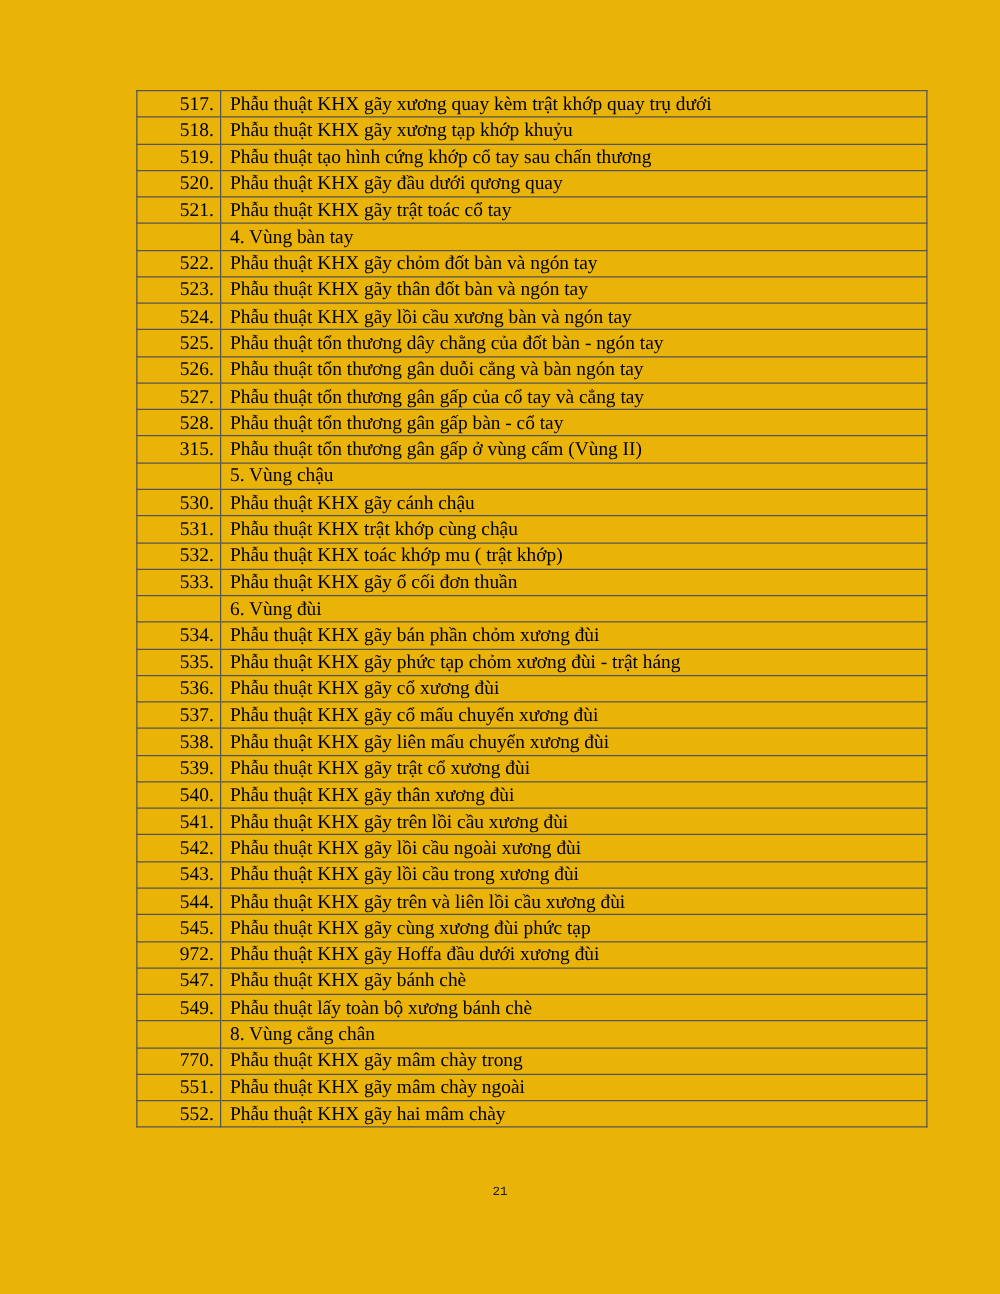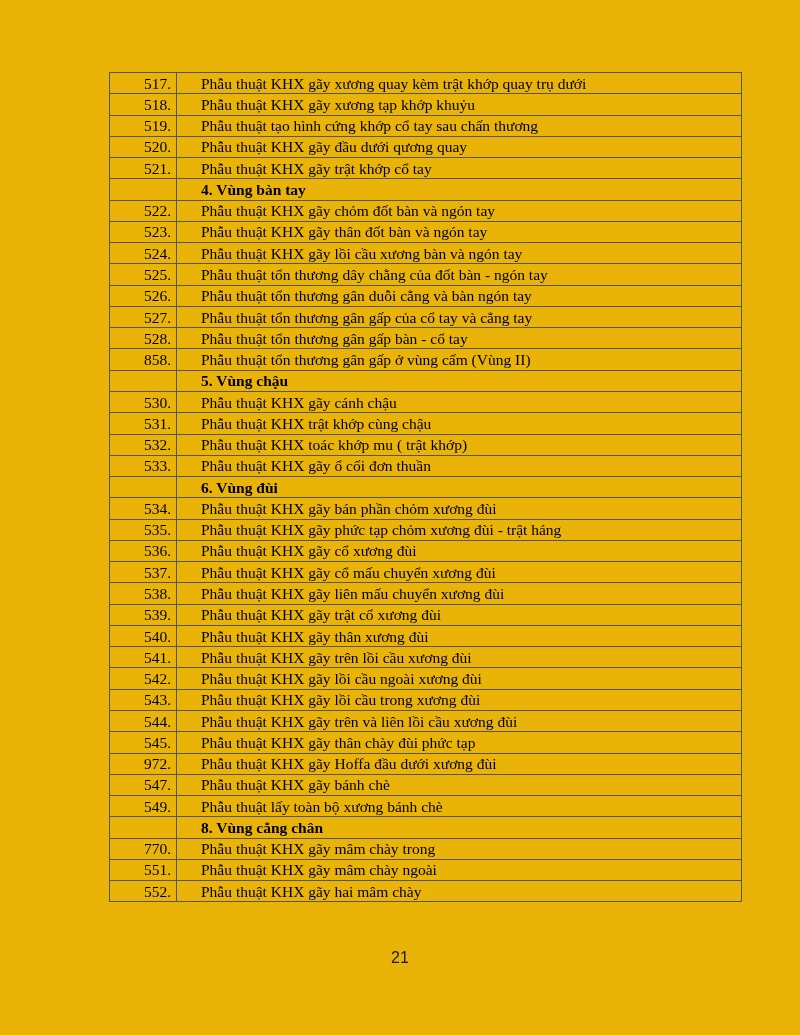--- a/index.html
+++ b/index.html
@@ -31,32 +31,32 @@
     vertical-align: middle;
     white-space: nowrap;
     overflow: hidden;
   }
   td.num-cell {
     width: 67px;
     text-align: right;
     padding-right: 5px;
   }
   td.text-cell {
-    padding-left: 24px;
+    padding-left: 7px;
   }
   td.text-cell.section {
-    font-weight: bold;
+    font-weight: normal;
   }
   .page-number {
     position: absolute;
     left: 0; top: 949px;
     width: 100%;
     text-align: center;
-    font-family: Liberation Sans, sans-serif;
-    font-size: 16px;
+    font-family: Liberation Mono, monospace;
+    font-size: 10px;
     color: #1a1a1a;
   }
 </style>
 </head>
 <body>
 
 <div class="page">
   <table class="proc-table">
     <tbody id="table-body">
         <tr>
@@ -70,21 +70,21 @@
         <tr>
           <td class="num-cell">519.</td>
           <td class="text-cell">Phẫu thuật tạo hình cứng khớp cổ tay sau chấn thương</td>
         </tr>
         <tr>
           <td class="num-cell">520.</td>
           <td class="text-cell">Phẫu thuật KHX gãy đầu dưới qương quay</td>
         </tr>
         <tr>
           <td class="num-cell">521.</td>
-          <td class="text-cell">Phẫu thuật KHX gãy trật khớp cổ tay</td>
+          <td class="text-cell">Phẫu thuật KHX gãy trật toác cổ tay</td>
         </tr>
         <tr>
           <td class="num-cell"></td>
           <td class="text-cell section">4. Vùng bàn tay</td>
         </tr>
         <tr>
           <td class="num-cell">522.</td>
           <td class="text-cell">Phẫu thuật KHX gãy chỏm đốt bàn và ngón tay</td>
         </tr>
         <tr>
@@ -105,21 +105,21 @@
         </tr>
         <tr>
           <td class="num-cell">527.</td>
           <td class="text-cell">Phẫu thuật tổn thương gân gấp của cổ tay và cẳng tay</td>
         </tr>
         <tr>
           <td class="num-cell">528.</td>
           <td class="text-cell">Phẫu thuật tổn thương gân gấp bàn - cổ tay</td>
         </tr>
         <tr>
-          <td class="num-cell">858.</td>
+          <td class="num-cell">315.</td>
           <td class="text-cell">Phẫu thuật tổn thương gân gấp ở vùng cấm (Vùng II)</td>
         </tr>
         <tr>
           <td class="num-cell"></td>
           <td class="text-cell section">5. Vùng chậu</td>
         </tr>
         <tr>
           <td class="num-cell">530.</td>
           <td class="text-cell">Phẫu thuật KHX gãy cánh chậu</td>
         </tr>
@@ -178,21 +178,21 @@
         <tr>
           <td class="num-cell">543.</td>
           <td class="text-cell">Phẫu thuật KHX gãy lồi cầu trong xương đùi</td>
         </tr>
         <tr>
           <td class="num-cell">544.</td>
           <td class="text-cell">Phẫu thuật KHX gãy trên và liên lồi cầu xương đùi</td>
         </tr>
         <tr>
           <td class="num-cell">545.</td>
-          <td class="text-cell">Phẫu thuật KHX gãy thân chày đùi phức tạp</td>
+          <td class="text-cell">Phẫu thuật KHX gãy cùng xương đùi phức tạp</td>
         </tr>
         <tr>
           <td class="num-cell">972.</td>
           <td class="text-cell">Phẫu thuật KHX gãy Hoffa đầu dưới xương đùi</td>
         </tr>
         <tr>
           <td class="num-cell">547.</td>
           <td class="text-cell">Phẫu thuật KHX gãy bánh chè</td>
         </tr>
         <tr>

